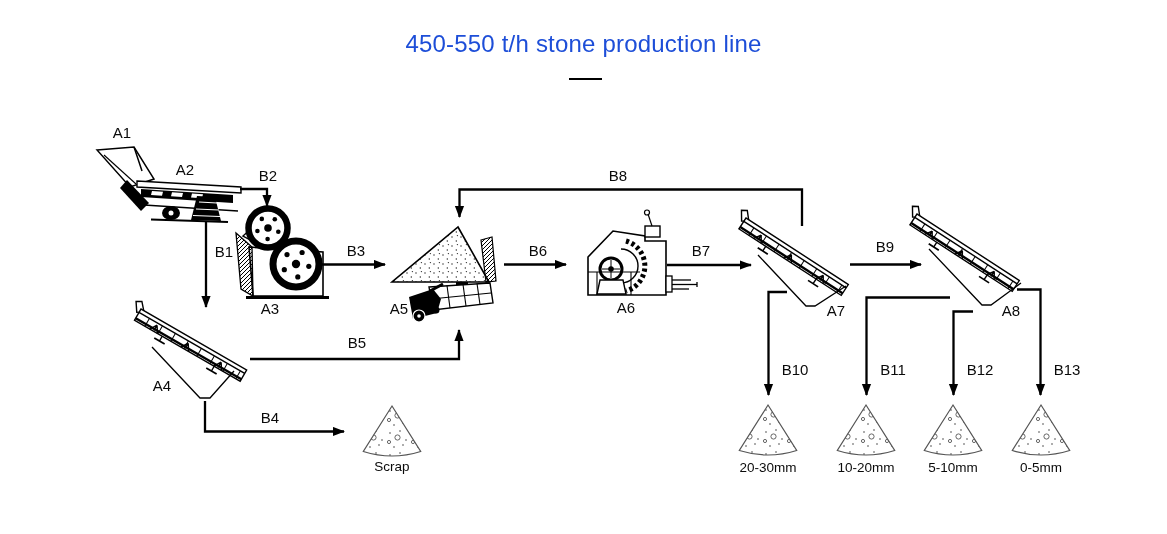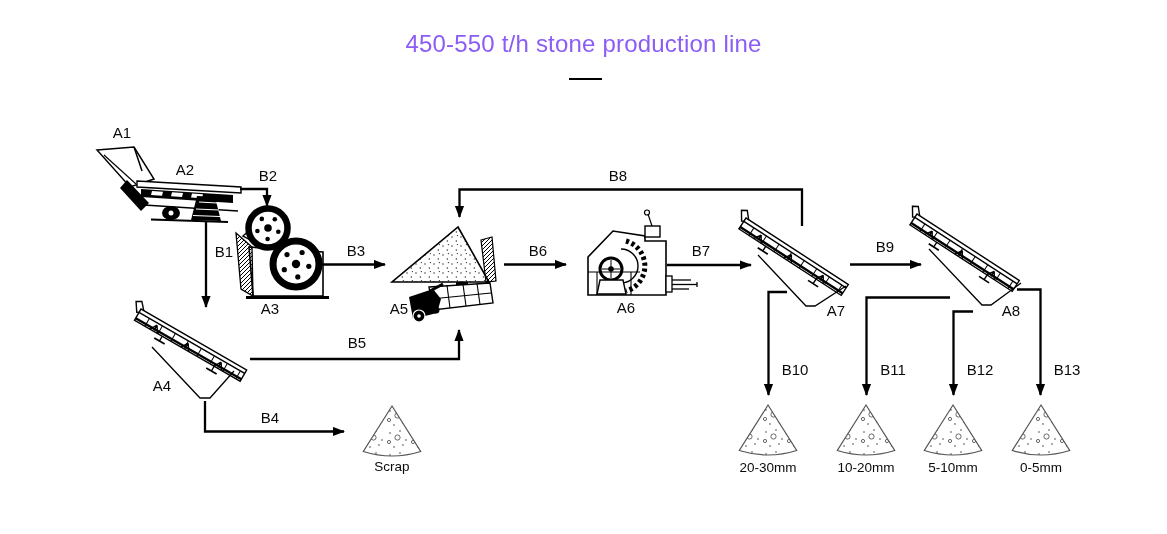--- a/index.html
+++ b/index.html
@@ -6,21 +6,21 @@
   .stage{
     position:relative;
     width:1167px;height:534px;
     background:#ffffff;
     font-family:"Liberation Sans", sans-serif;
     overflow:hidden;
   }
   .page-title{
     position:absolute;top:30px;left:0;width:100%;
     margin:0;text-align:center;
-    font-size:24px;font-weight:400;color:#8b5cf6;
+    font-size:24px;font-weight:400;color:#1d4ed8;
     letter-spacing:0.2px;
   }
   .title-underline{
     position:absolute;top:78px;left:569px;
     width:33px;height:2px;background:#000;
   }
   svg{position:absolute;left:0;top:0;}
   text{fill:#0a0a0a;}
   .eq-label{font-size:15px;}
   .flow-label{font-size:15px;}

